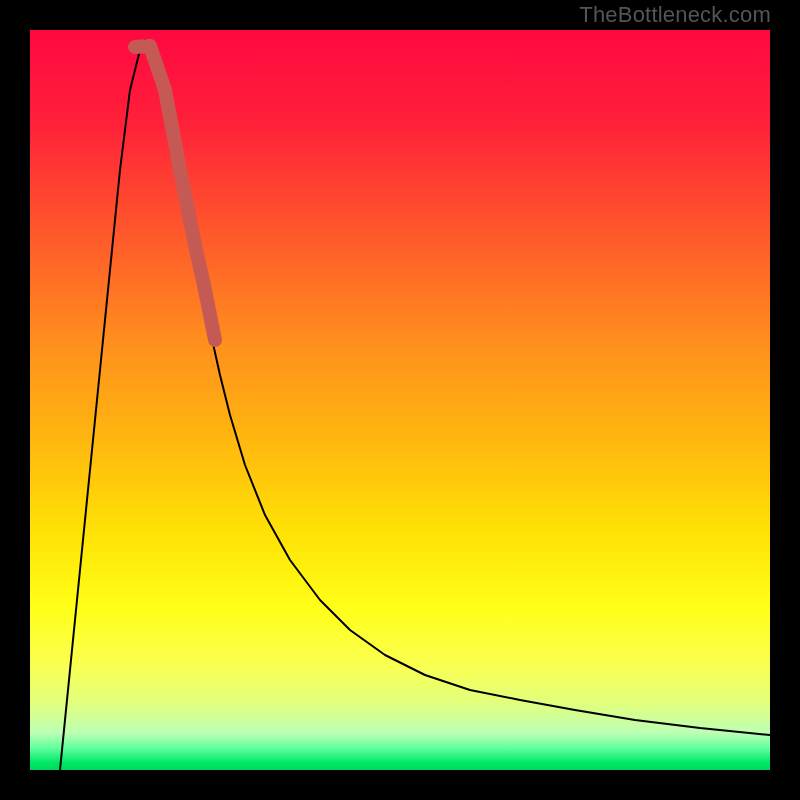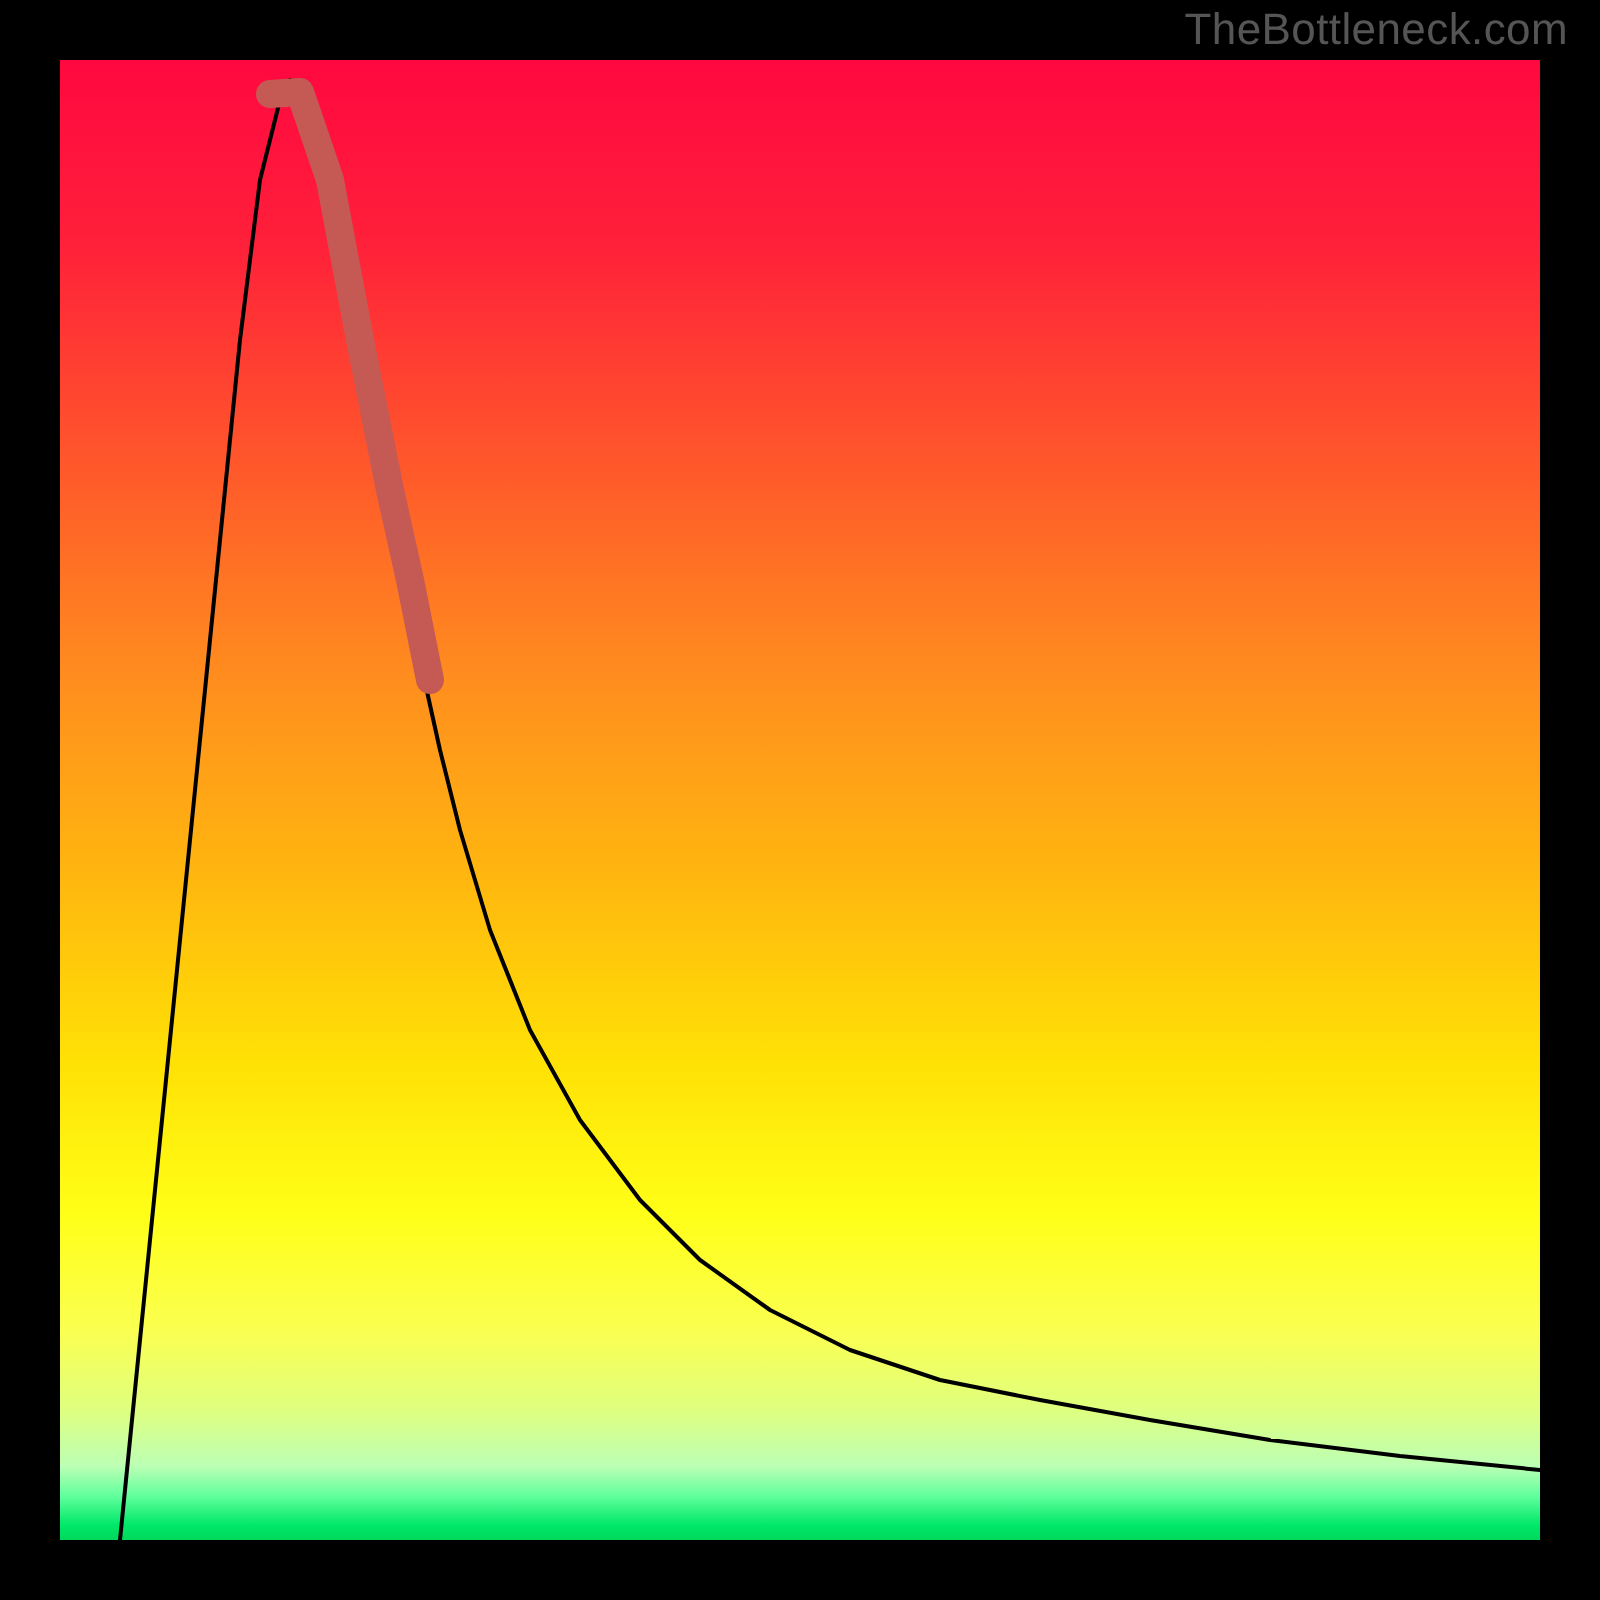--- a/index.html
+++ b/index.html
@@ -7,21 +7,21 @@
     width: 800px;
     height: 800px;
     background: #000000;
     position: relative;
     overflow: hidden;
     font-family: Arial, Helvetica, sans-serif;
   }
   .watermark {
     position: absolute;
     top: 2px;
-    right: 16px;
+    right: 29px;
     font-size: 22px;
     font-weight: 500;
     color: #555555;
     letter-spacing: 0.2px;
     z-index: 10;
   }
   .plot-frame {
     position: absolute;
     left: 30px;
     top: 30px;

